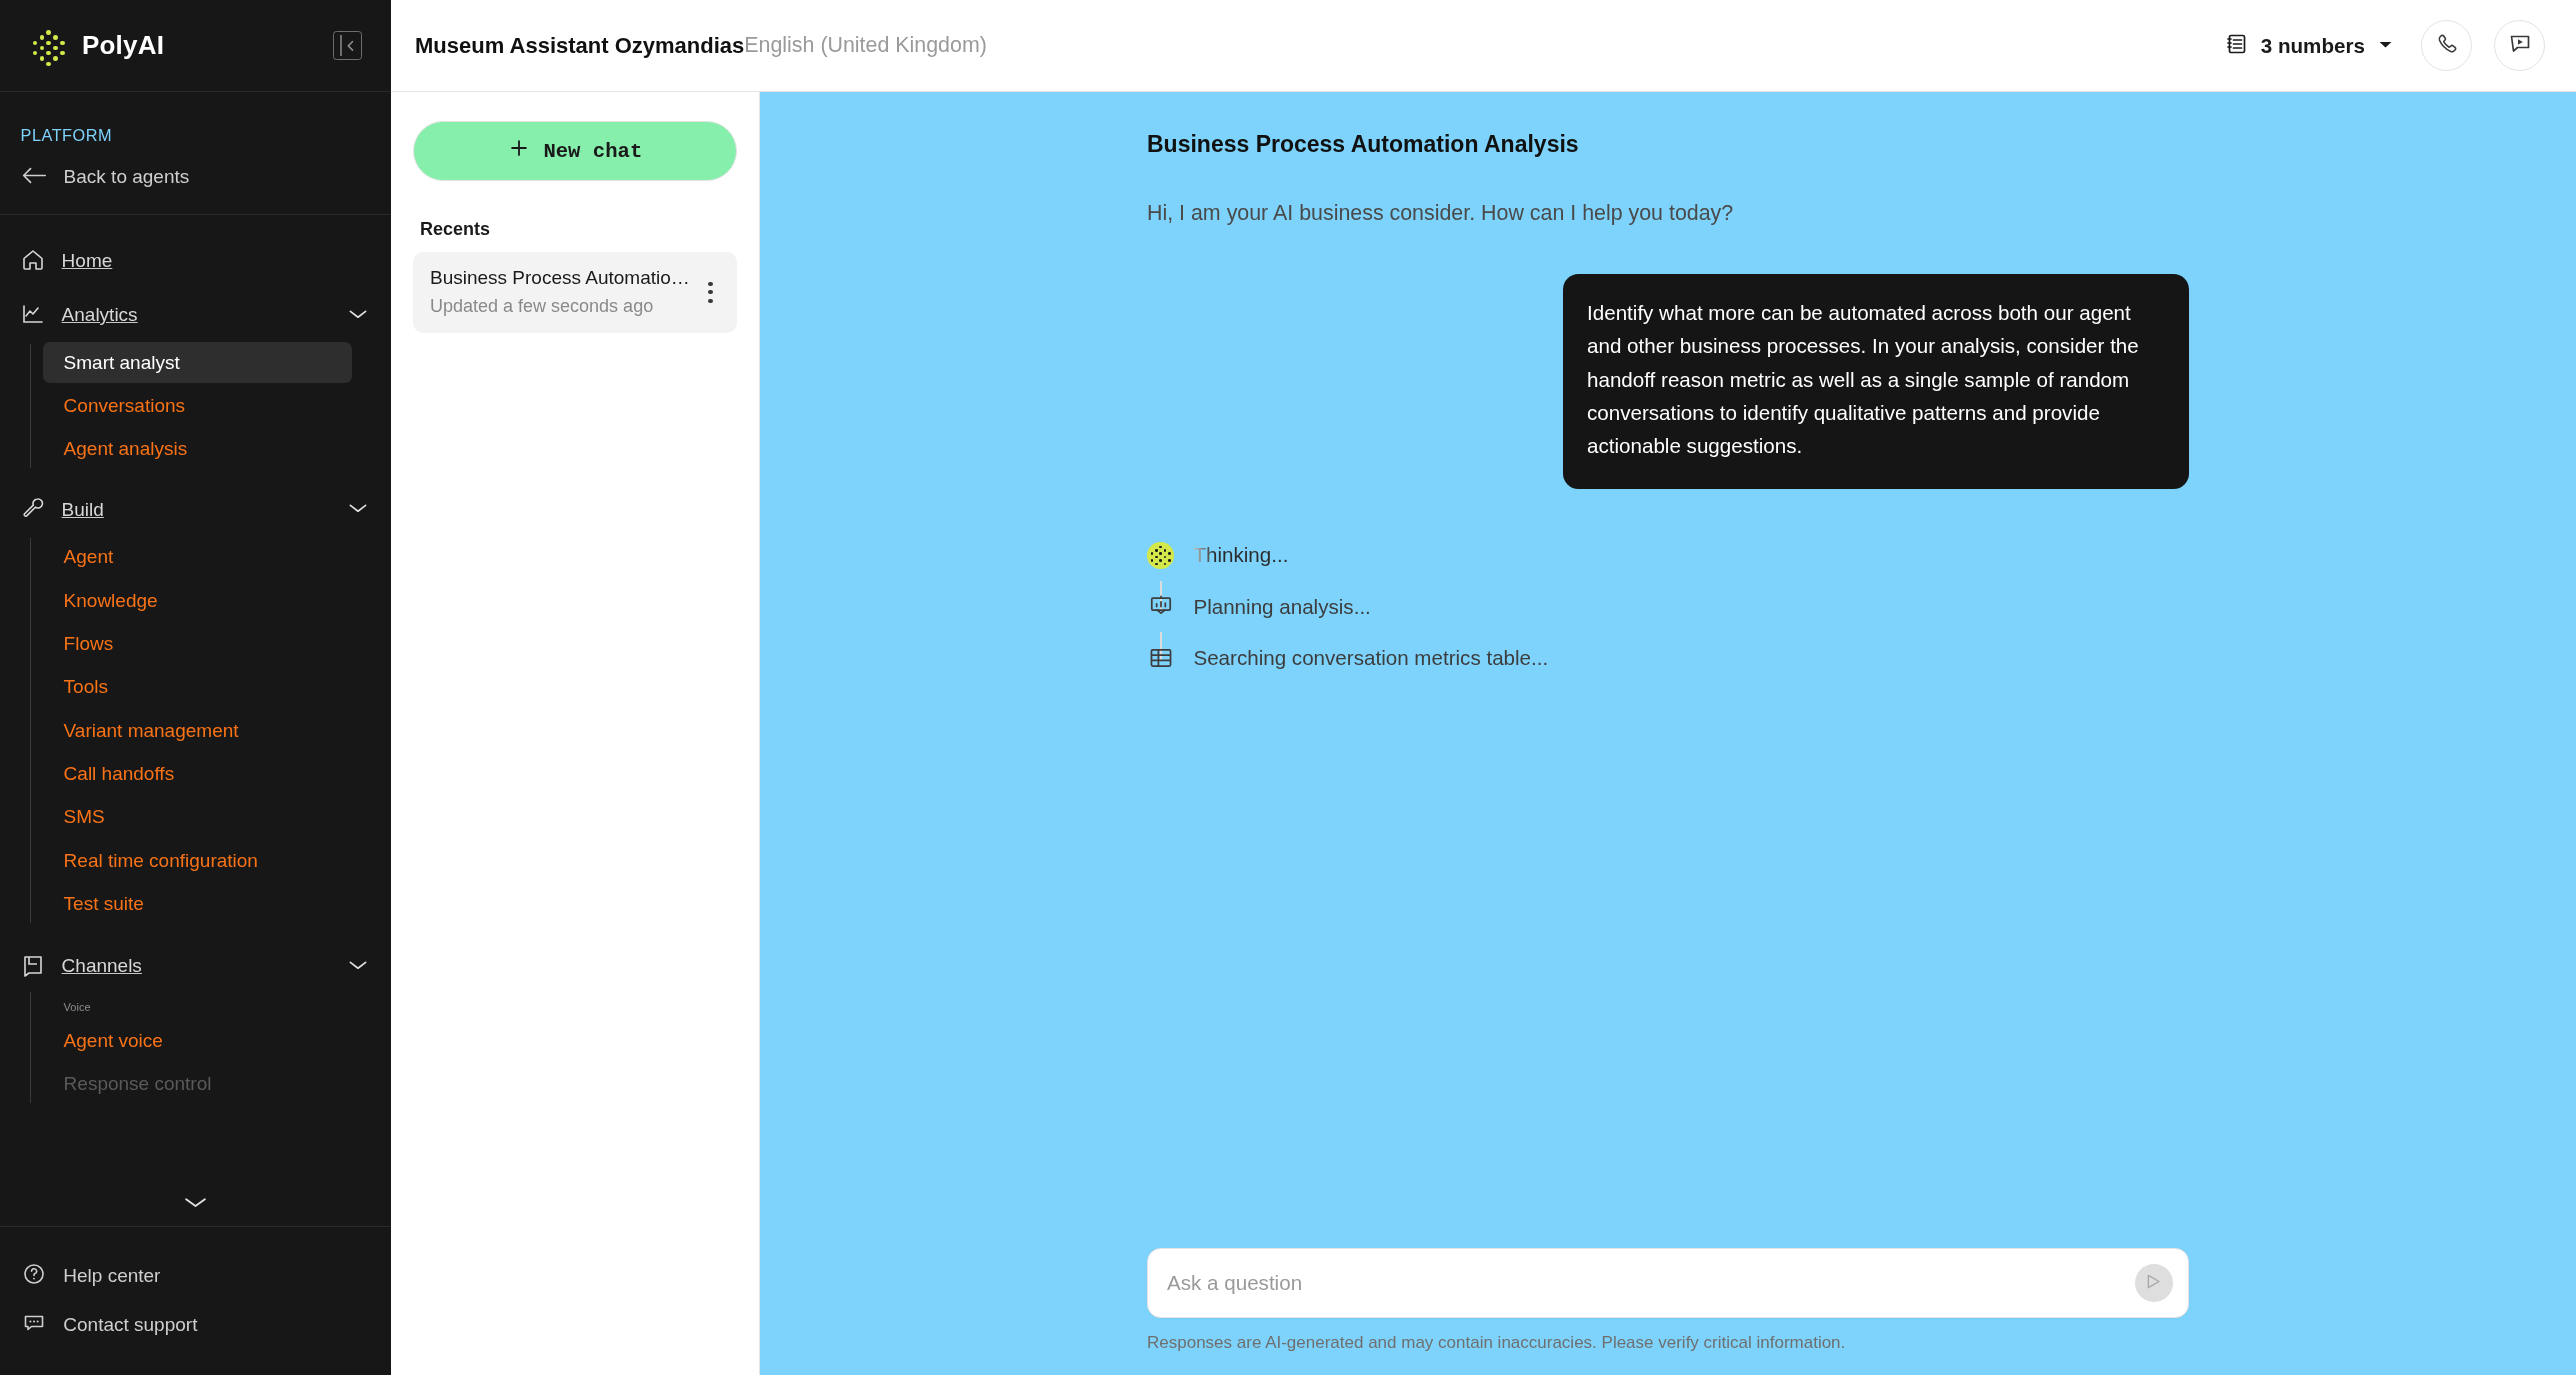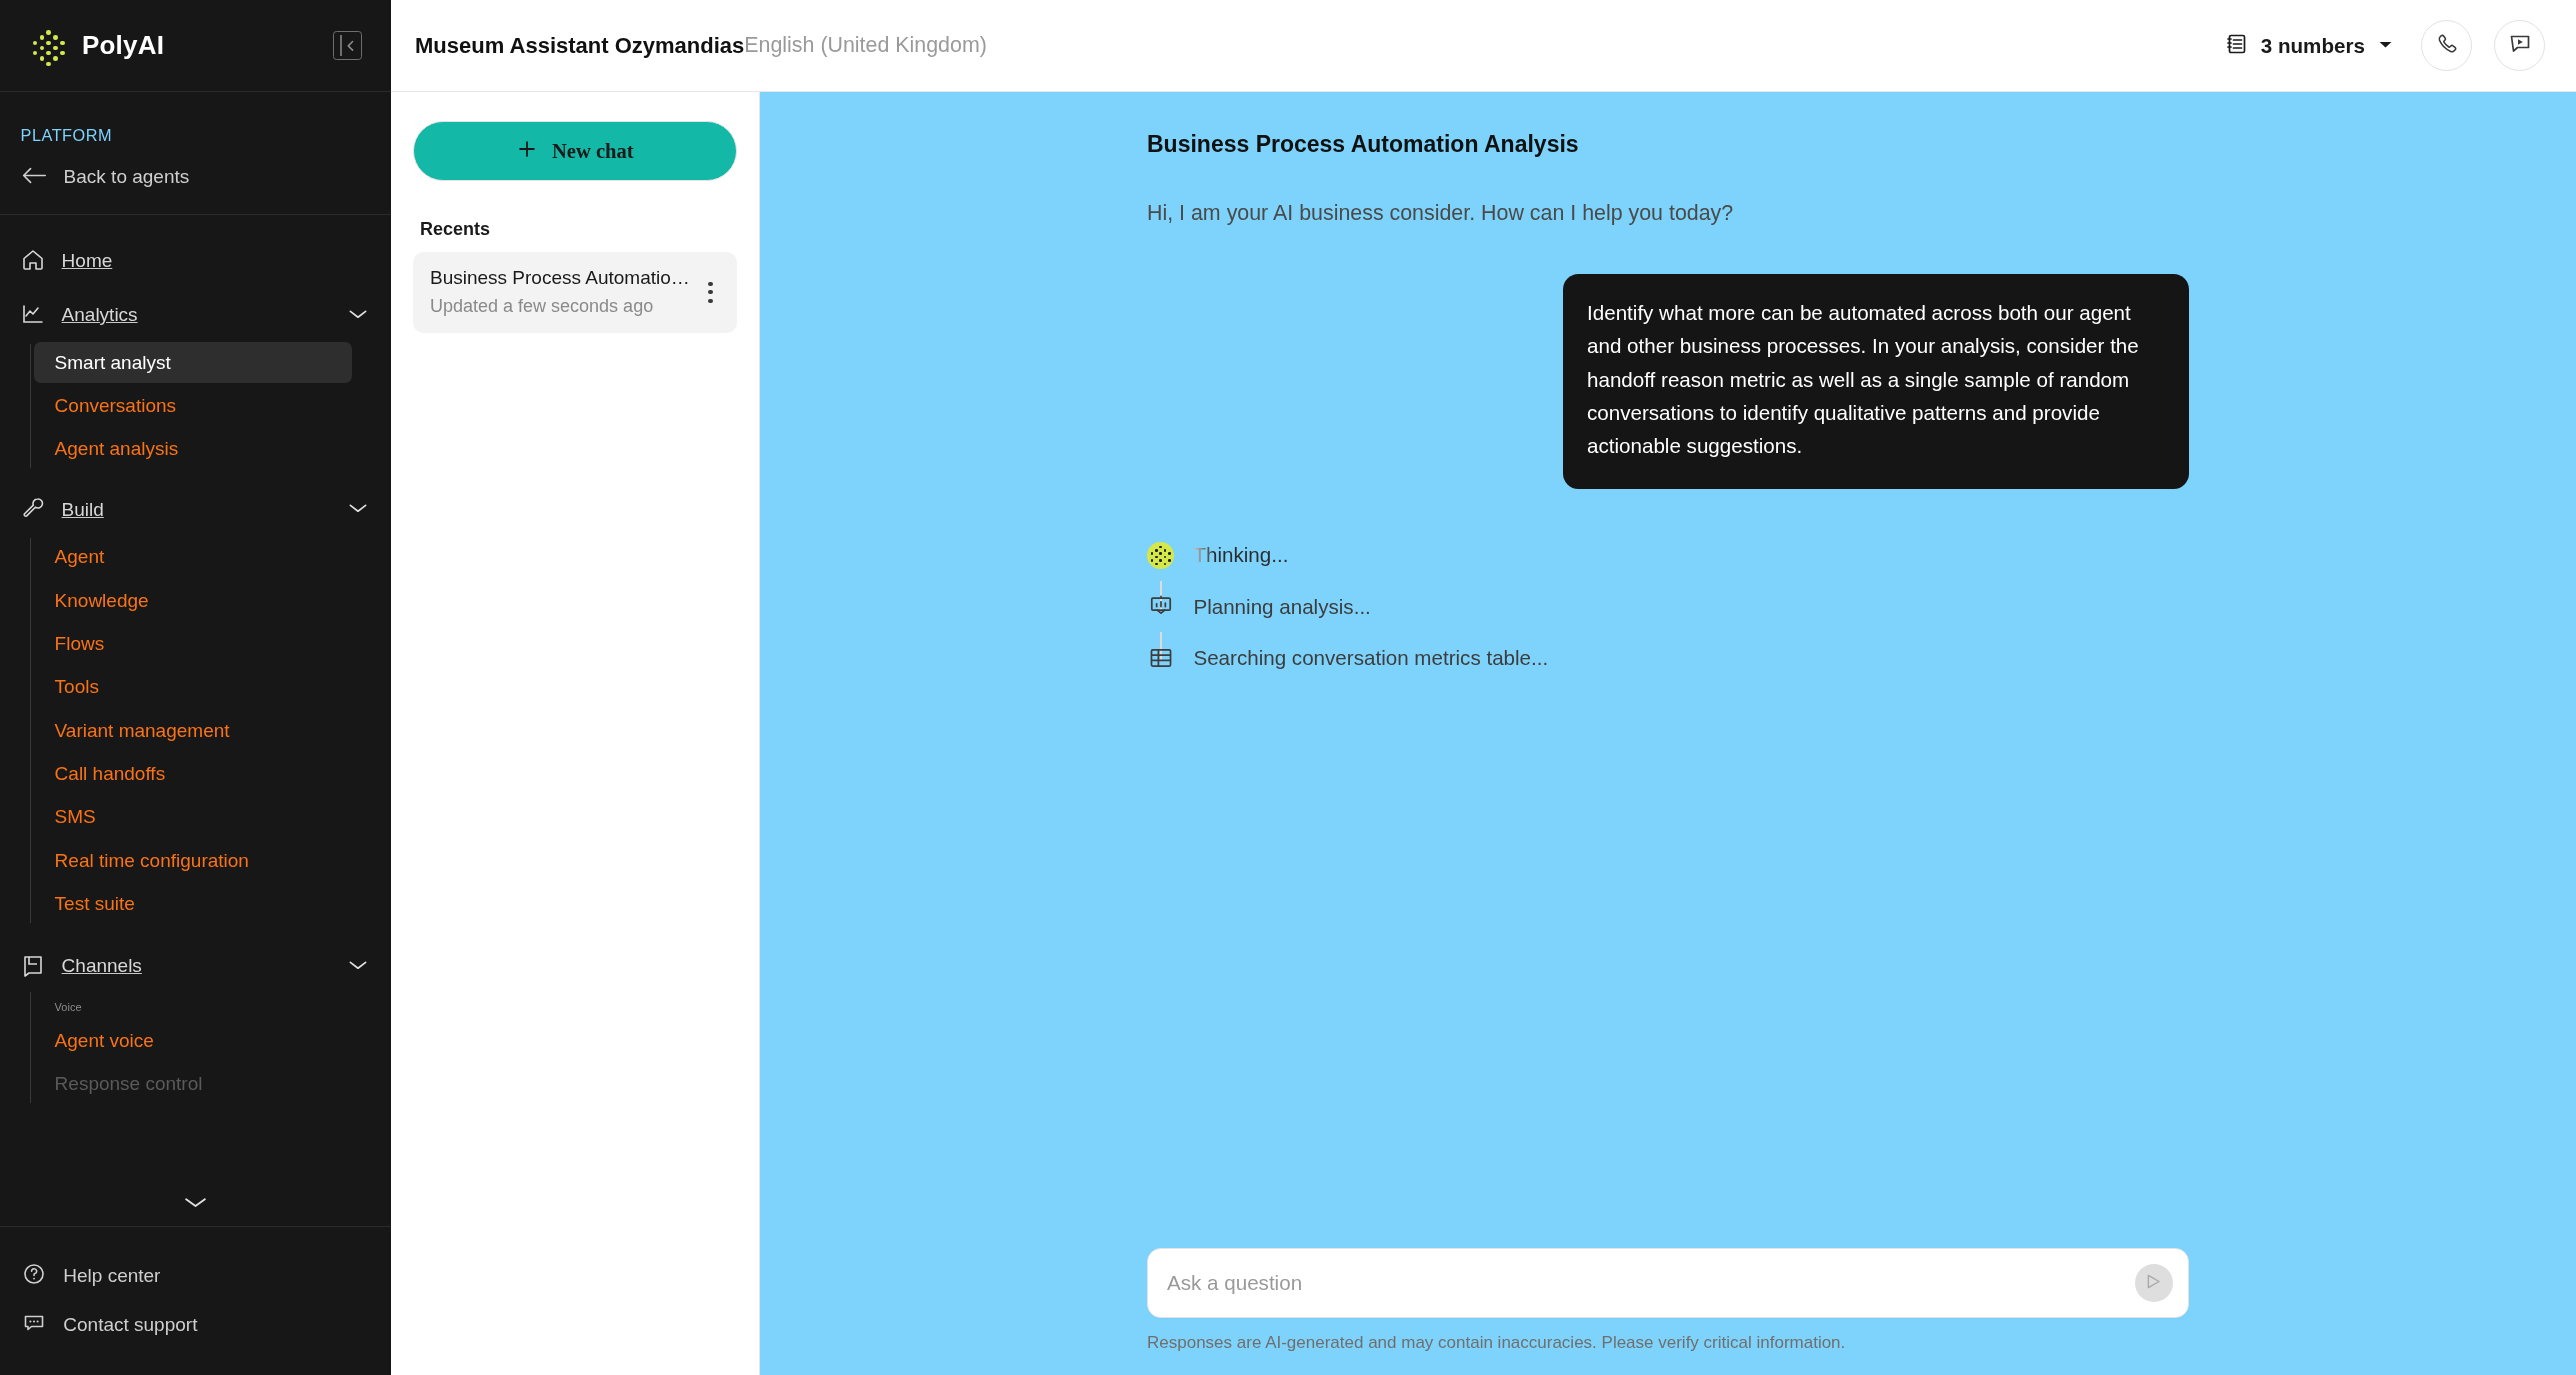--- a/index.html
+++ b/index.html
@@ -63,21 +63,21 @@
   }
   .sb-backlink span.lbl { font-size:19px; color:#cfcfcf; }
 
   .nav-group { margin-bottom:5.1px; }
   .nav-top {
     display:flex; align-items:center; gap:17px;
     padding:11px 22px 11px 20.6px; cursor:pointer; position:relative;text-decoration:underline;
   }
   .nav-top .lbl { font-size:19px; color:#d8d8d8; flex:1; }
   .nav-top .chev { margin-left:auto; }
-  .nav-children { position:relative; padding-left:34px; }
+  .nav-children { position:relative; padding-left:43px; }
   .nav-children::before {
     content:""; position:absolute; left:30px; top:1.7px; bottom:1.7px;
     width:1.3px; background:#3a3a3a;
   }
   .nav-child {
     display:block; font-size:19px; color:#f97316;
     padding:9.4px 13.7px 9.4px 20.6px;
     margin:2.6px 39px 2.6px 0; border-radius:6.9px; cursor:pointer;
   }
   .nav-child.active { background:#2e2e2e; color:#ffffff; }
@@ -130,24 +130,24 @@
 
   
   .chats {
     width:369px; flex:0 0 369px;
     border-right:0.9px solid #e6e6e6;
     padding:29px 22px 0 22px;
     background:#fff;
   }
   .new-chat {
     width:100%; height:60px; border-radius:30px;
-    border:1.3px solid #e4e4e4; background:#14b8a6;
+    border:1.3px solid #e4e4e4; background:#86efac;
     display:flex; align-items:center; justify-content:center; gap:13.7px;
     font-size:20.6px; font-weight:600; color:#1a1a1a; cursor:pointer;
-    font-family:Liberation Serif, serif;
+    font-family:Liberation Mono, monospace;
   }
   .recents-h {
     font-size:18px; font-weight:700; color:#1a1a1a;
     padding:38px 6.9px 12px 6.9px;
   }
   .chat-item {
     background:#f3f3f3; border-radius:10.3px;
     padding:15.4px 12px 15.4px 17px;
     display:flex; align-items:center; cursor:pointer;
   }

